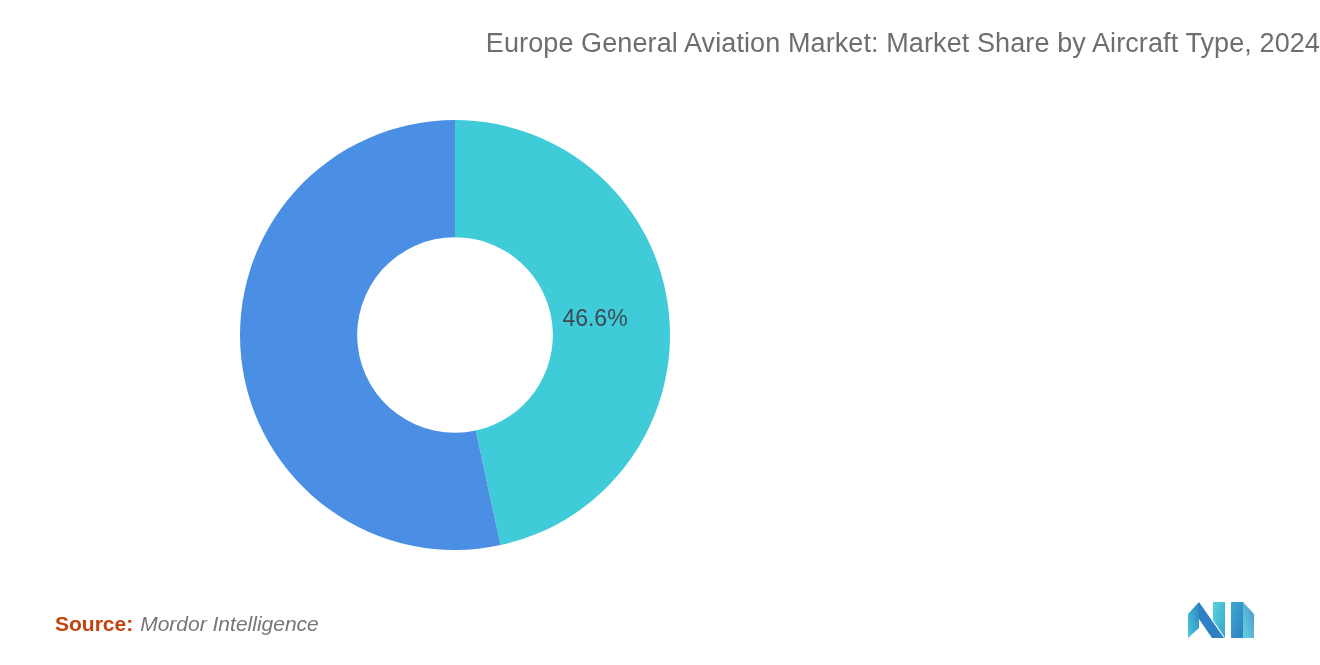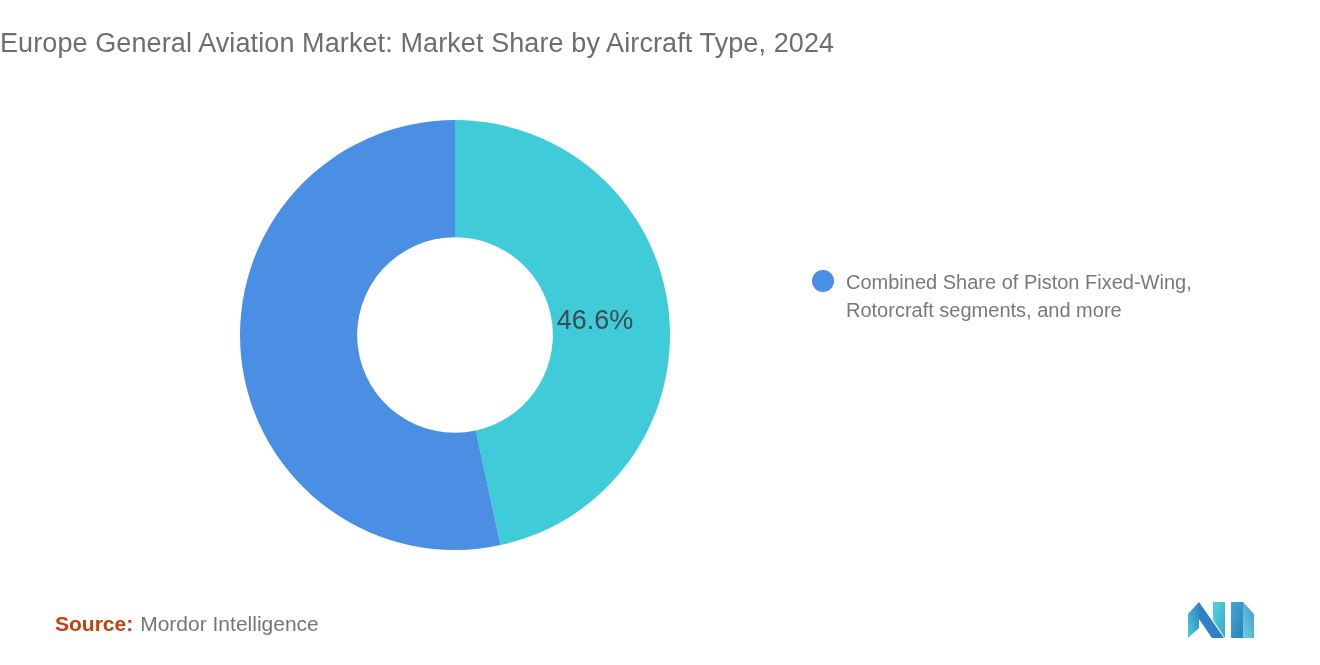--- a/index.html
+++ b/index.html
@@ -18,21 +18,21 @@
     background: #ffffff;
     overflow: hidden;
   }
 
   
   #chart-title {
     position: absolute;
     left: 0;
     top: 28px;
     width: 1320px;
-    text-align: left;
+    text-align: right;
     font-size: 27px;
     font-weight: 400;
     color: #6e6e6e;
     letter-spacing: 0.1px;
     white-space: nowrap;
   }
 
   
   #donut-wrap {
     position: absolute;
@@ -45,21 +45,21 @@
     display: block;
     width: 430px;
     height: 430px;
   }
   #donut-value-label {
     position: absolute;
     left: 555px;
     top: 305px;
     width: 80px;
     text-align: center;
-    font-size: 27px;
+    font-size: 23px;
     font-weight: 400;
     color: #3d4b55;
     white-space: nowrap;
   }
 
   
   #legend {
     position: absolute;
     left: 812px;
     top: 268px;
@@ -96,20 +96,21 @@
     white-space: nowrap;
   }
   #source-label {
     font-weight: 700;
     color: #c2410c;
   }
   #source-value {
     font-weight: 400;
     color: #767676;
     margin-left: 7px;
+    font-style: italic;
   }
   #brand-logo {
     position: absolute;
     left: 1186px;
     top: 600px;
     width: 70px;
     height: 40px;
   }
 </style>
 </head>
@@ -125,24 +126,20 @@
           <path d="M 215 0 A 215 215 0 0 1 260.58152863324176 425.1126465671616 L 235.73959552812502 310.60125418805853 A 97.825 97.825 0 0 0 215 117.175 Z" fill="#3fcbd7"></path>
           <path d="M 260.58152863324176 425.1126465671616 A 215 215 0 1 1 214.99999999999994 0 L 214.99999999999997 117.175 A 97.825 97.825 0 1 0 235.73959552812502 310.60125418805853 Z" fill="#4a8fe4"></path>
         </g>
     </svg>
   </div>
 
   <div id="donut-value-label">46.6%</div>
 
   <div id="legend">
 
-    <div class="legend-row">
-      <span class="legend-swatch" style="background:#4a8fe4"></span>
-      <span class="legend-label">Combined Share of Piston Fixed-Wing, Rotorcraft segments, and more</span>
-    </div>
 
 
   </div>
 
   <div id="source-line">
     <span id="source-label">Source:</span><span id="source-value">Mordor Intelligence</span>
   </div>
 
   <svg id="brand-logo" viewBox="0 0 70 40">
     <defs>

